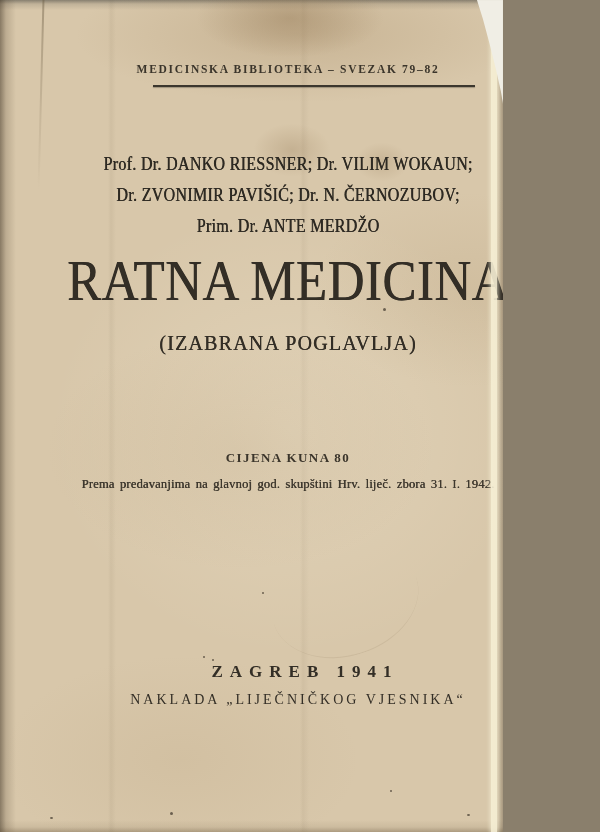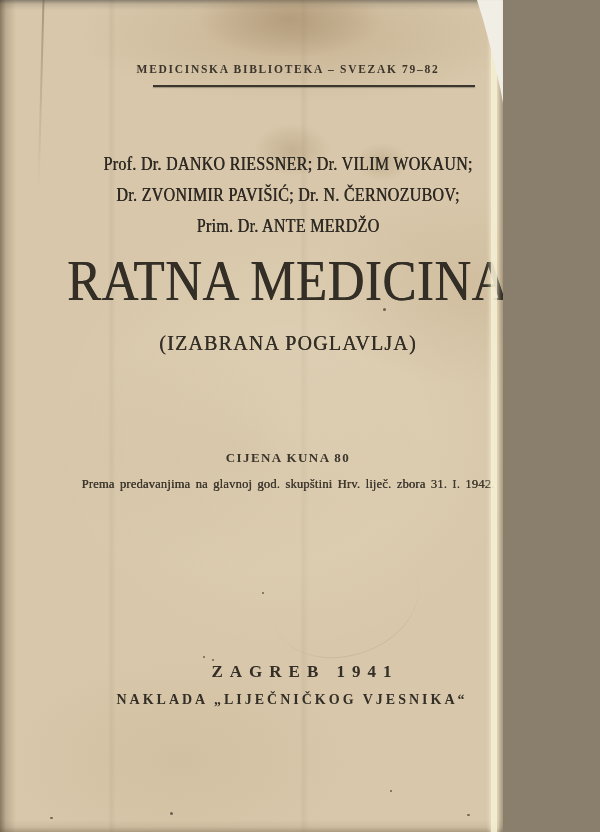--- a/index.html
+++ b/index.html
@@ -39,21 +39,21 @@
            transform:scaleY(1.15);transform-origin:top center;color:#2e2a23;
            text-shadow:.4px 0 0 currentColor;}
   .title{top:250px;font-size:51px;letter-spacing:.5px;line-height:1.1;color:#332e26;
          transform:scaleY(1.10);transform-origin:top center;text-shadow:.5px 0 0 currentColor;}
   .subtitle{top:331px;font-size:20px;letter-spacing:1.2px;color:#332e26;
             transform:scaleY(1.05);transform-origin:top center;text-shadow:.3px 0 0 currentColor;}
   .price{top:402px;font-size:13px;font-weight:700;letter-spacing:1.4px;color:#3b352b;margin-top:48px;}
   .note{top:477px;font-size:12.5px;letter-spacing:.2px;word-spacing:2px;color:#3e382e;
         text-shadow:.3px 0 0 currentColor;}
   .place{top:662px;font-size:17px;font-weight:700;letter-spacing:7px;color:#332e26;padding-left:17px;}
-  .publisher{top:692px;font-size:14px;font-weight:700;letter-spacing:3px;color:#332e26;padding-left:4px;}
+  .publisher{top:692px;font-size:14px;font-weight:400;letter-spacing:3px;color:#332e26;padding-left:10px;}
 
   .stripe{position:absolute;top:0;left:491px;width:6px;height:832px;
           background:rgba(246,240,213,.9);box-shadow:0 0 4px 1px rgba(246,240,213,.75);}
   .crease-left{position:absolute;top:0;left:40px;width:2px;height:190px;
                background:linear-gradient(180deg, rgba(105,90,65,.45), rgba(105,90,65,.15) 60%, transparent);
                transform:rotate(1.5deg);}
   .torn-corner{position:absolute;top:0;right:0;width:42px;height:104px;background:#f0eee5;
                clip-path:polygon(100% 0, 38% 0, 52% 18%, 68% 42%, 84% 68%, 95% 88%, 100% 100%);
                box-shadow:inset 2px -2px 3px rgba(120,110,90,.5);}
   .speck{position:absolute;border-radius:50%;background:#453d31;opacity:.75;}

